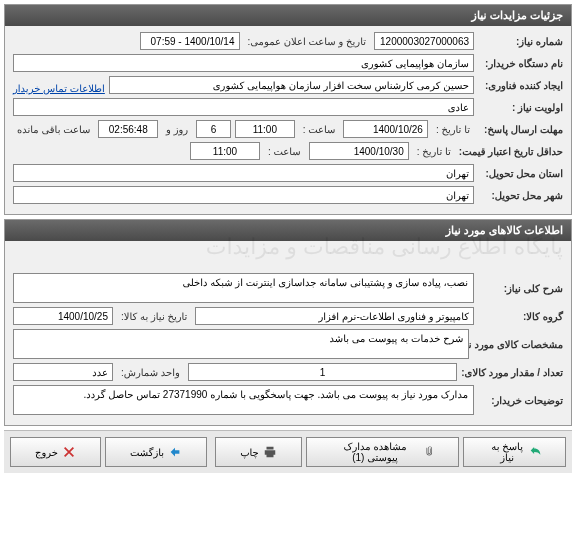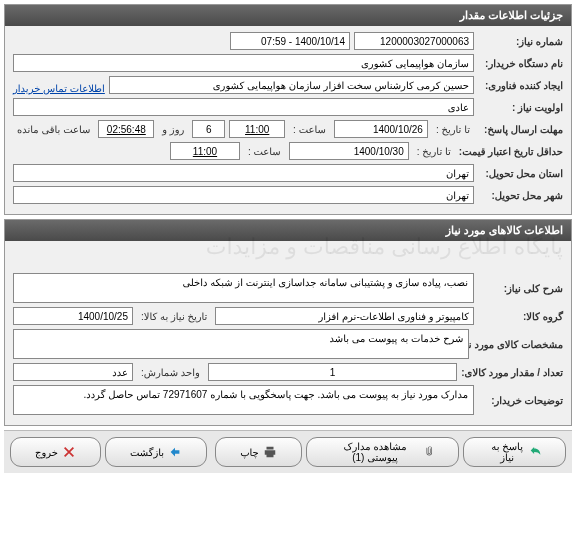--- a/index.html
+++ b/index.html
@@ -49,23 +49,23 @@
 .field {
   background: #fff;
   border: 1px solid #888;
   padding: 2px 4px;
   font-size: 10px;
   min-height: 18px;
   display: inline-flex;
   align-items: center;
 }
 .field-wide { flex: 1; }
-.field-med { width: 120px; }
+.field-med { width: 100px; }
 .field-xs { width: 40px; text-align: center; justify-content: center; }
-.field-time { width: 70px; text-align: left; justify-content: center; text-decoration: underline; }
+.field-time { width: 70px; text-align: left; justify-content: center; }
 .textarea-field {
   background: #fff;
   border: 1px solid #888;
   padding: 3px 5px;
   font-size: 10px;
   width: 100%;
   min-height: 30px;
 }
 .watermark-area {
   position: relative;
@@ -90,47 +90,48 @@
   background: #e8e8e8;
   border-top: 1px solid #bbb;
   margin: 0 4px 4px 4px;
 }
 .btn {
   display: inline-flex;
   align-items: center;
   gap: 4px;
   background: linear-gradient(to bottom, #fdfdfd, #e0e0e0);
   border: 1px solid #888;
-  border-radius: 11px;
+  border-radius: 0;
   padding: 3px 24px;
   font-size: 10px;
   cursor: pointer;
   font-family: inherit;
 }
 .btn .ico { width: 14px; height: 14px; display: inline-block; }
 .spacer { flex: 1; }
 .link-text {
   font-size: 10px;
   color: #0044aa;
   text-decoration: underline;
   cursor: pointer;
   white-space: nowrap;
   margin-top: 6px;
 }
 </style>
 </head>
 <body>
 
 <div class="panel">
-  <div class="panel-header">جزئیات اطلاعات مقدار</div>
+  <div class="panel-header">جزئیات مزایدات نیاز</div>
   <div class="panel-body">
 
     <div class="row">
       <span class="label">شماره نیاز:</span>
       <span class="field field-med">1200003027000063</span>
+      <span class="label-inline">تاریخ و ساعت اعلان عمومی:</span>
       <span class="field field-med">1400/10/14 - 07:59</span>
     </div>
 
     <div class="row">
       <span class="label">نام دستگاه خریدار:</span>
       <span class="field field-wide">سازمان هواپیمایی کشوری</span>
     </div>
 
     <div class="row">
       <span class="label">ایجاد کننده فناوری:</span>
@@ -200,21 +201,21 @@
 
     <div class="row">
       <span class="label">تعداد / مقدار مورد کالای:</span>
       <span class="field" style="flex:1;justify-content:center">1</span>
       <span class="label-inline">واحد شمارش:</span>
       <span class="field field-med">عدد</span>
     </div>
 
     <div class="row">
       <span class="label">توضیحات خریدار:</span>
-      <div class="textarea-field">مدارک مورد نیاز به پیوست می باشد. جهت پاسخگویی با شماره 72971607 تماس حاصل گردد.</div>
+      <div class="textarea-field">مدارک مورد نیاز به پیوست می باشد. جهت پاسخگویی با شماره 27371990 تماس حاصل گردد.</div>
     </div>
 
   </div>
 </div>
 
 <div class="button-bar">
   <button class="btn">
     <span class="ico">
       <svg viewBox="0 0 16 16">
           <path fill="#2a7" d="M6 3L1 8l5 5V10c4 0 7 1 9 4 0-5-3-9-9-9V3z"></path>

